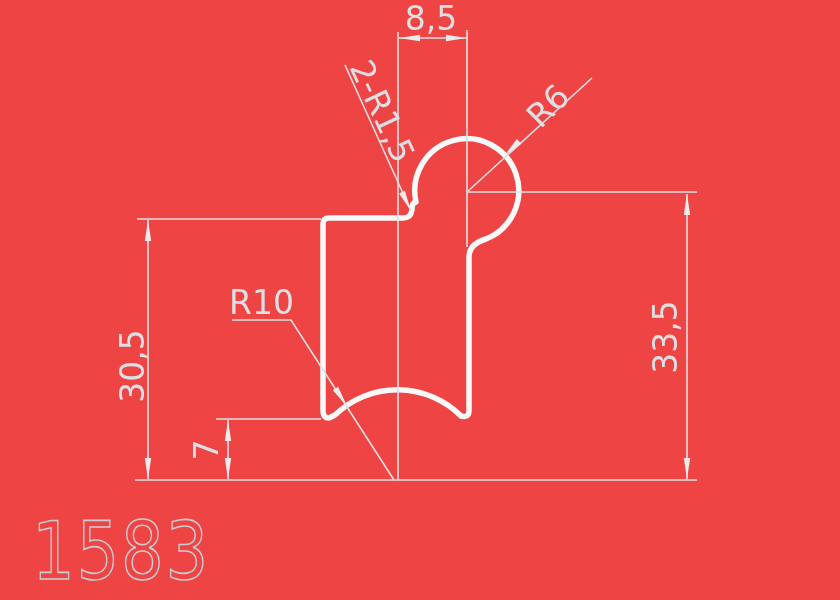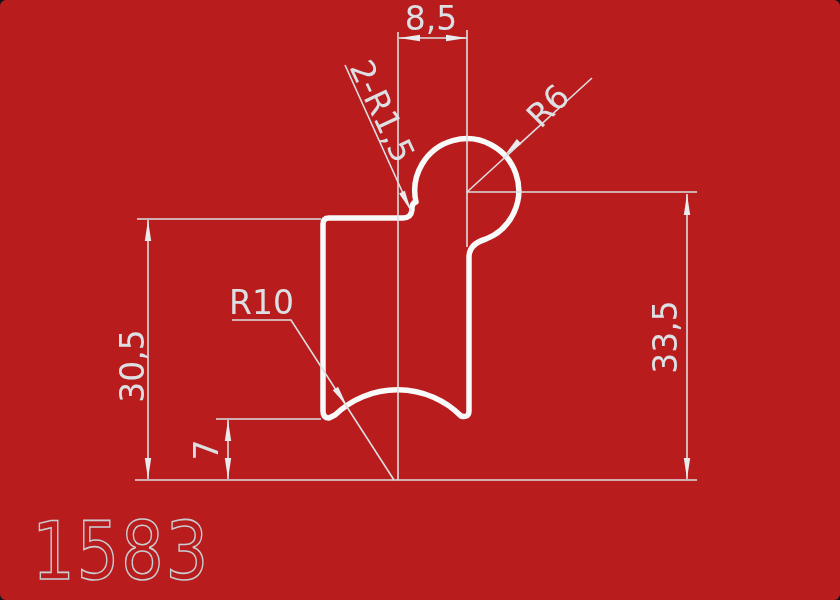--- a/index.html
+++ b/index.html
@@ -1,22 +1,21 @@
 <!DOCTYPE html>
 <html><head>
 <meta charset="utf-8">
 <style>
   html,body{margin:0;padding:0;background:#10131a;}
   .canvas{
     position:relative;
     width:840px;height:600px;
-    background:#b91c1c;
+    background:#ef4444;
     overflow:hidden;
     font-family:"DejaVu Sans", sans-serif;
-    border-radius:6px;
   }
   svg{position:absolute;left:0;top:0;}
   .outline{fill:none;stroke:#f8f9f9;stroke-width:5.5;stroke-linejoin:round;stroke-linecap:round;}
   .thin{stroke:#dcdfe3;stroke-width:1.6;fill:none;stroke-linecap:butt;}
   .arrow{fill:#e9ebed;stroke:none;}
   .dimtxt{fill:#dcdfe3;font-size:33px;font-family:"DejaVu Sans",sans-serif;}
   .parttxt{fill:none;stroke:#c9cdd2;stroke-width:1.6;font-size:80px;letter-spacing:2px;font-family:"DejaVu Sans",sans-serif;}
 </style>
 </head>
 <body>

